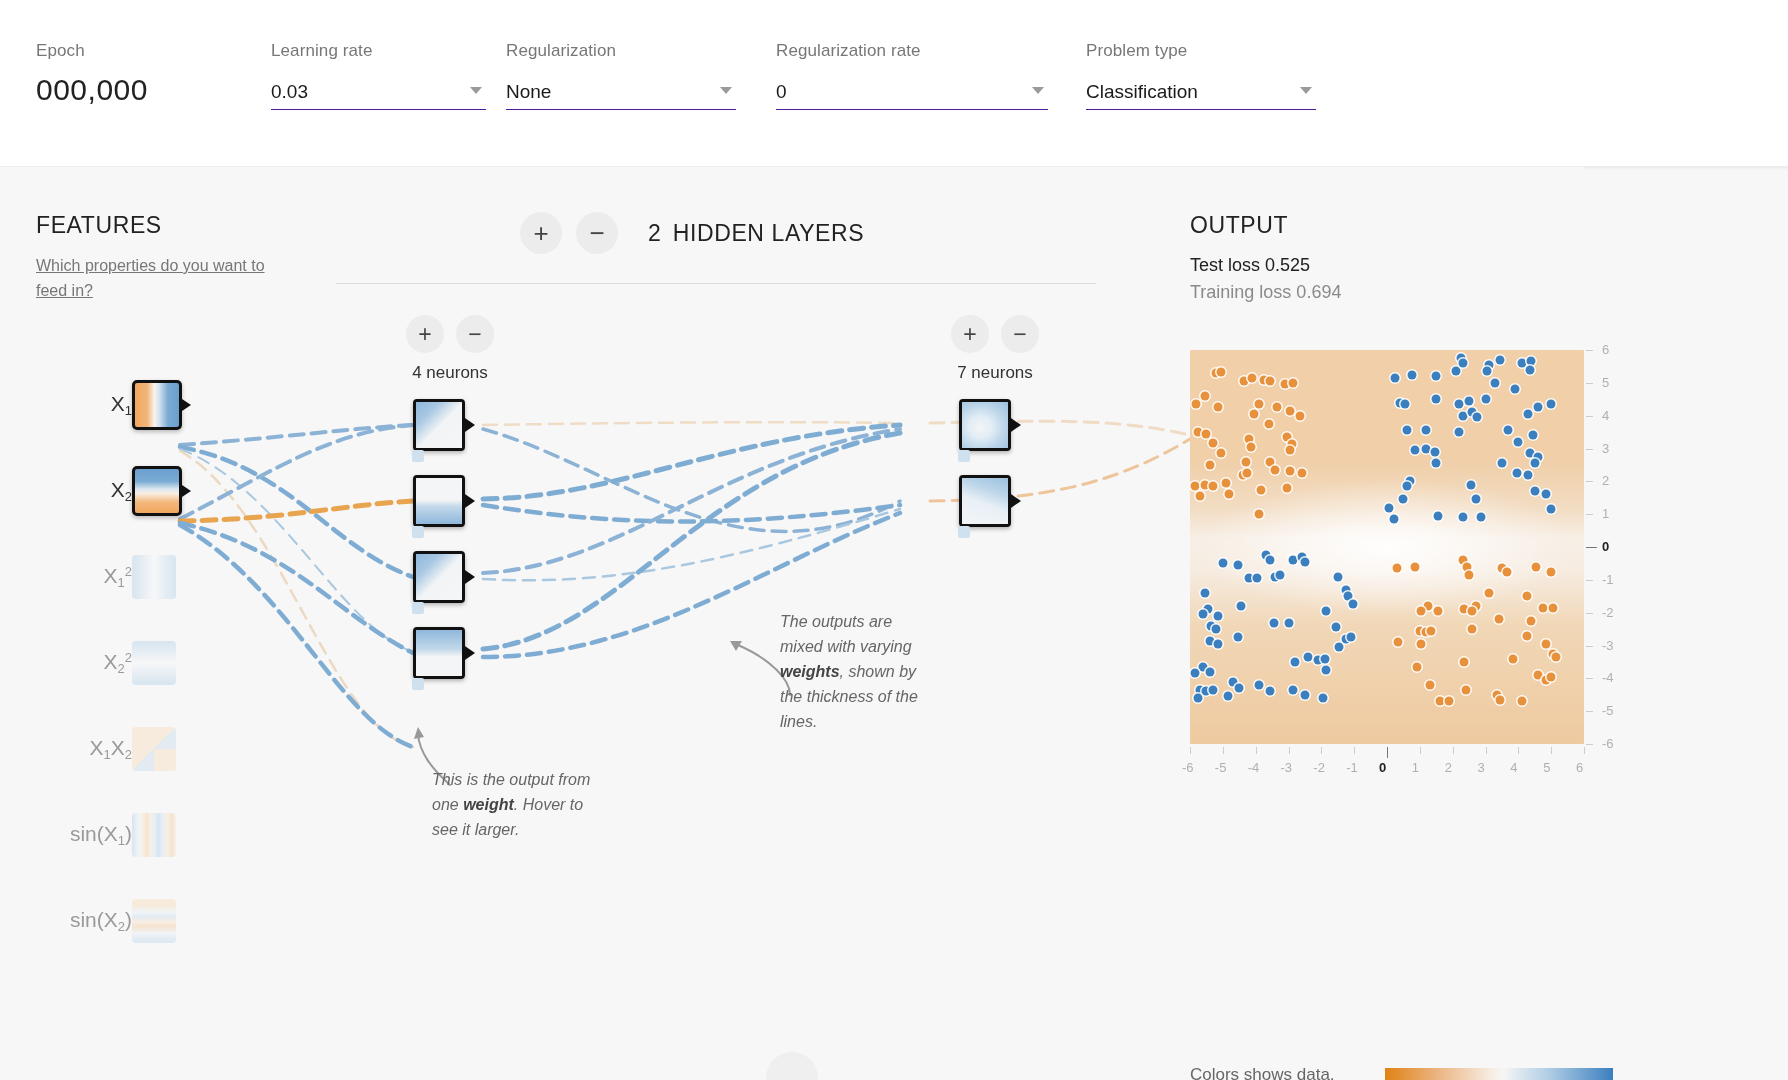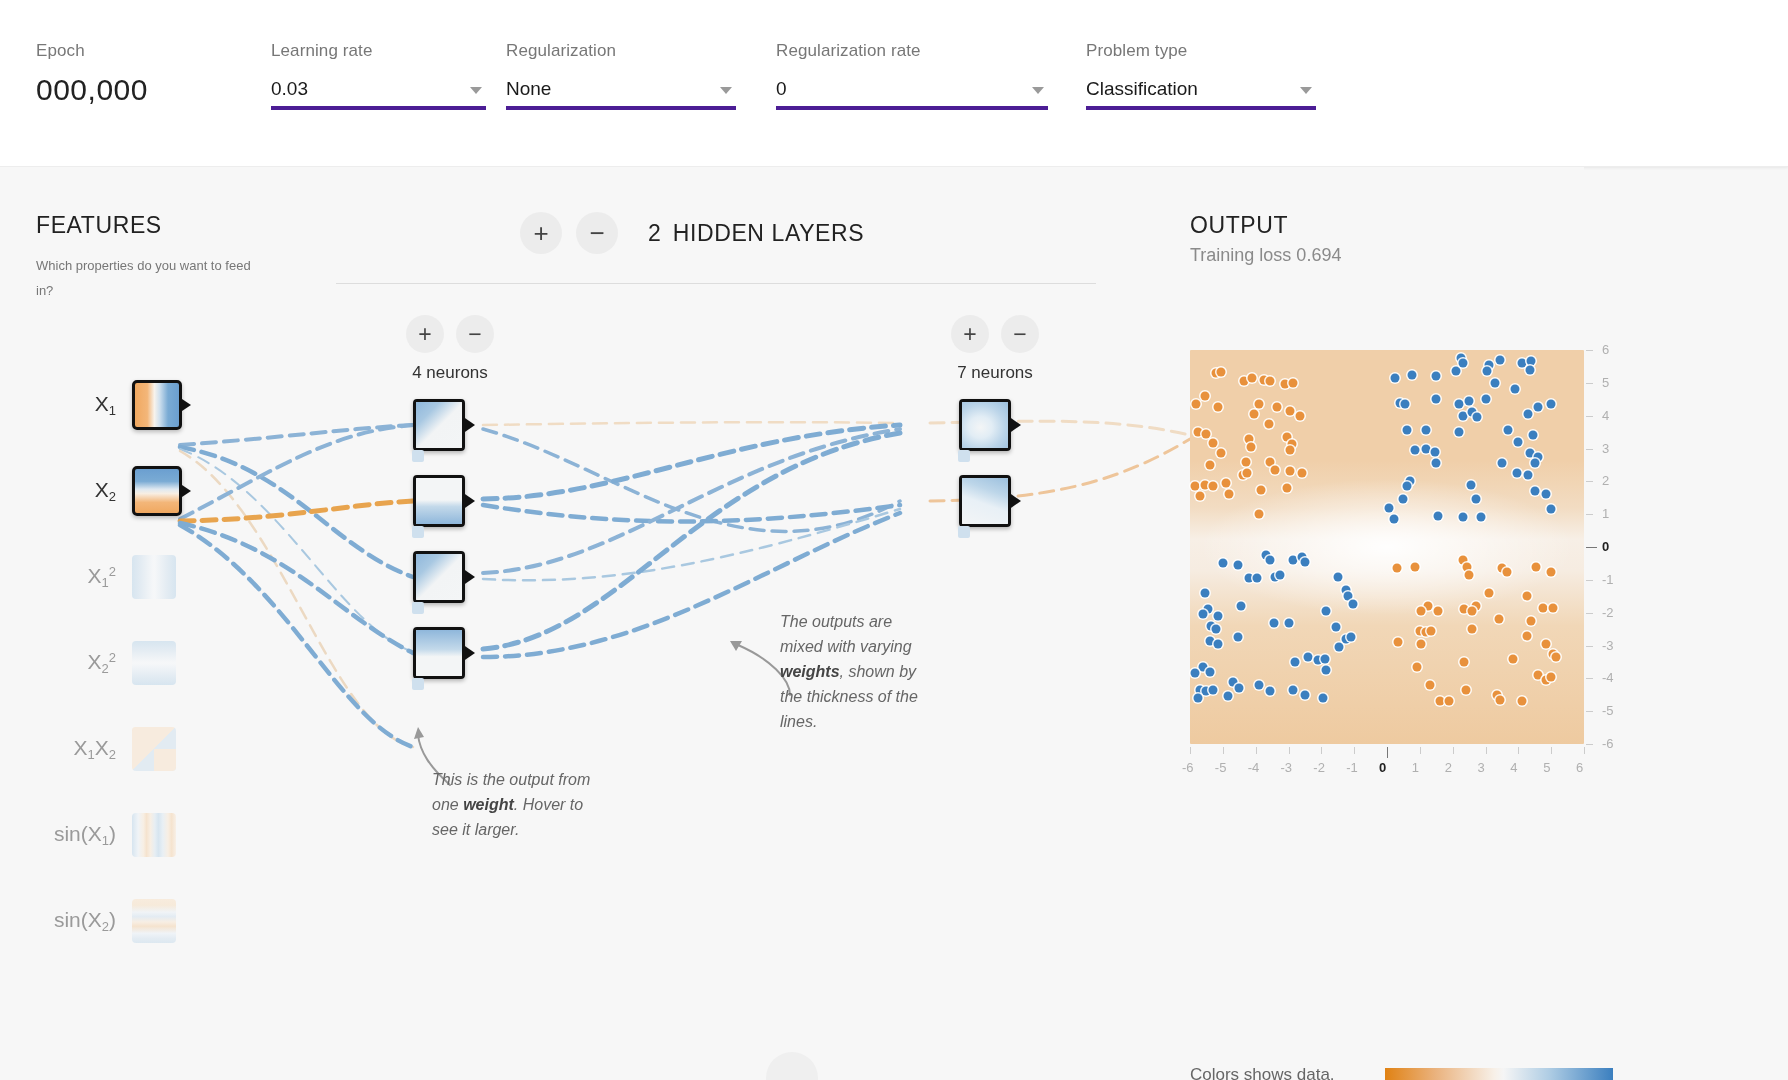--- a/index.html
+++ b/index.html
@@ -23,52 +23,52 @@
   .ctrl-label {
     font-size: 17px; color: #777; font-weight: 400; letter-spacing: 0.1px;
     white-space: nowrap; line-height: 22px;
   }
   .epoch-value {
     font-size: 30px; color: #222; font-weight: 300; line-height: 44px;
     margin-top: 6px; letter-spacing: 0.5px;
   }
   .select-wrap {
     position: relative; margin-top: 12px;
-    border-bottom: 4px solid #4c1d95;
+    border-bottom: 1px solid #4c1d95;
     height: 36px; display: flex; align-items: flex-end;
   }
   .select-value {
     font-size: 19px; color: #1a1a1a; font-weight: 400; line-height: 30px;
     padding-bottom: 2px;
   }
   .caret {
     position: absolute; right: 4px; top: 13px;
     width: 0; height: 0;
     border-left: 6px solid transparent;
     border-right: 6px solid transparent;
     border-top: 7px solid #9a9a9a;
   }
 
   
   .main { position: absolute; left: 0; top: 167px; width: 1584px; height: 913px; background: #f7f7f7; }
 
   .col-title {
     font-size: 23px; letter-spacing: 0.6px; color: #222; font-weight: 400;
   }
-  .col-sub { font-size: 13px; color: #777; line-height: 25px; margin-top: 14px; }
+  .col-sub { font-size: 16px; color: #777; line-height: 25px; margin-top: 14px; text-decoration: underline; }
 
   
   .features { position: absolute; left: 36px; top: 45px; width: 230px; }
   .feature-list { position: absolute; left: 36px; top: 195px; width: 230px; }
   .feature-row {
     position: relative; height: 86px; display: flex; align-items: center;
     justify-content: flex-start;
   }
   .feature-label {
-    width: 96px; text-align: right; padding-right: 16px;
+    width: 96px; text-align: right; 
     font-size: 21px; color: #9a9a9a; font-weight: 400; white-space: nowrap;
   }
   .feature-row.active .feature-label { color: #333; }
   .feature-label sub { font-size: 13px; vertical-align: -4px; }
   .feature-label sup { font-size: 13px; vertical-align: 7px; }
   .thumb {
     width: 44px; height: 44px; border-radius: 4px; position: relative;
     opacity: 0.5;
   }
   .feature-row.active .thumb {
@@ -386,20 +386,21 @@
       <span>This is the output</span>
       <span>from one </span><b>weight</b><span>. Hover to see it larger.</span>
     </div>
 
     <div class="annot" style="left:780px; top:442px; width:155px;">
       <span>The outputs are mixed with varying </span><b>weights</b><span>, shown by the thickness of the lines.</span>
     </div>
 
     <div class="output">
       <div class="col-title">OUTPUT</div>
+      <div class="loss-line">Test loss 0.525</div>
       <div class="loss-line train">Training loss 0.694</div>
     </div>
 
     <div class="heatmap">
       <div class="hm-canvas" id="hm-canvas">
           <div class="hm-dot" style="left: 26.2667px; top: 22.9833px; background: rgb(232, 145, 60);"></div>
           <div class="hm-dot" style="left: 31.1917px; top: 22.3267px; background: rgb(232, 145, 60);"></div>
           <div class="hm-dot" style="left: 54.175px; top: 31.1917px; background: rgb(232, 145, 60);"></div>
           <div class="hm-dot" style="left: 62.3833px; top: 27.9083px; background: rgb(232, 145, 60);"></div>
           <div class="hm-dot" style="left: 73.875px; top: 29.55px; background: rgb(232, 145, 60);"></div>

